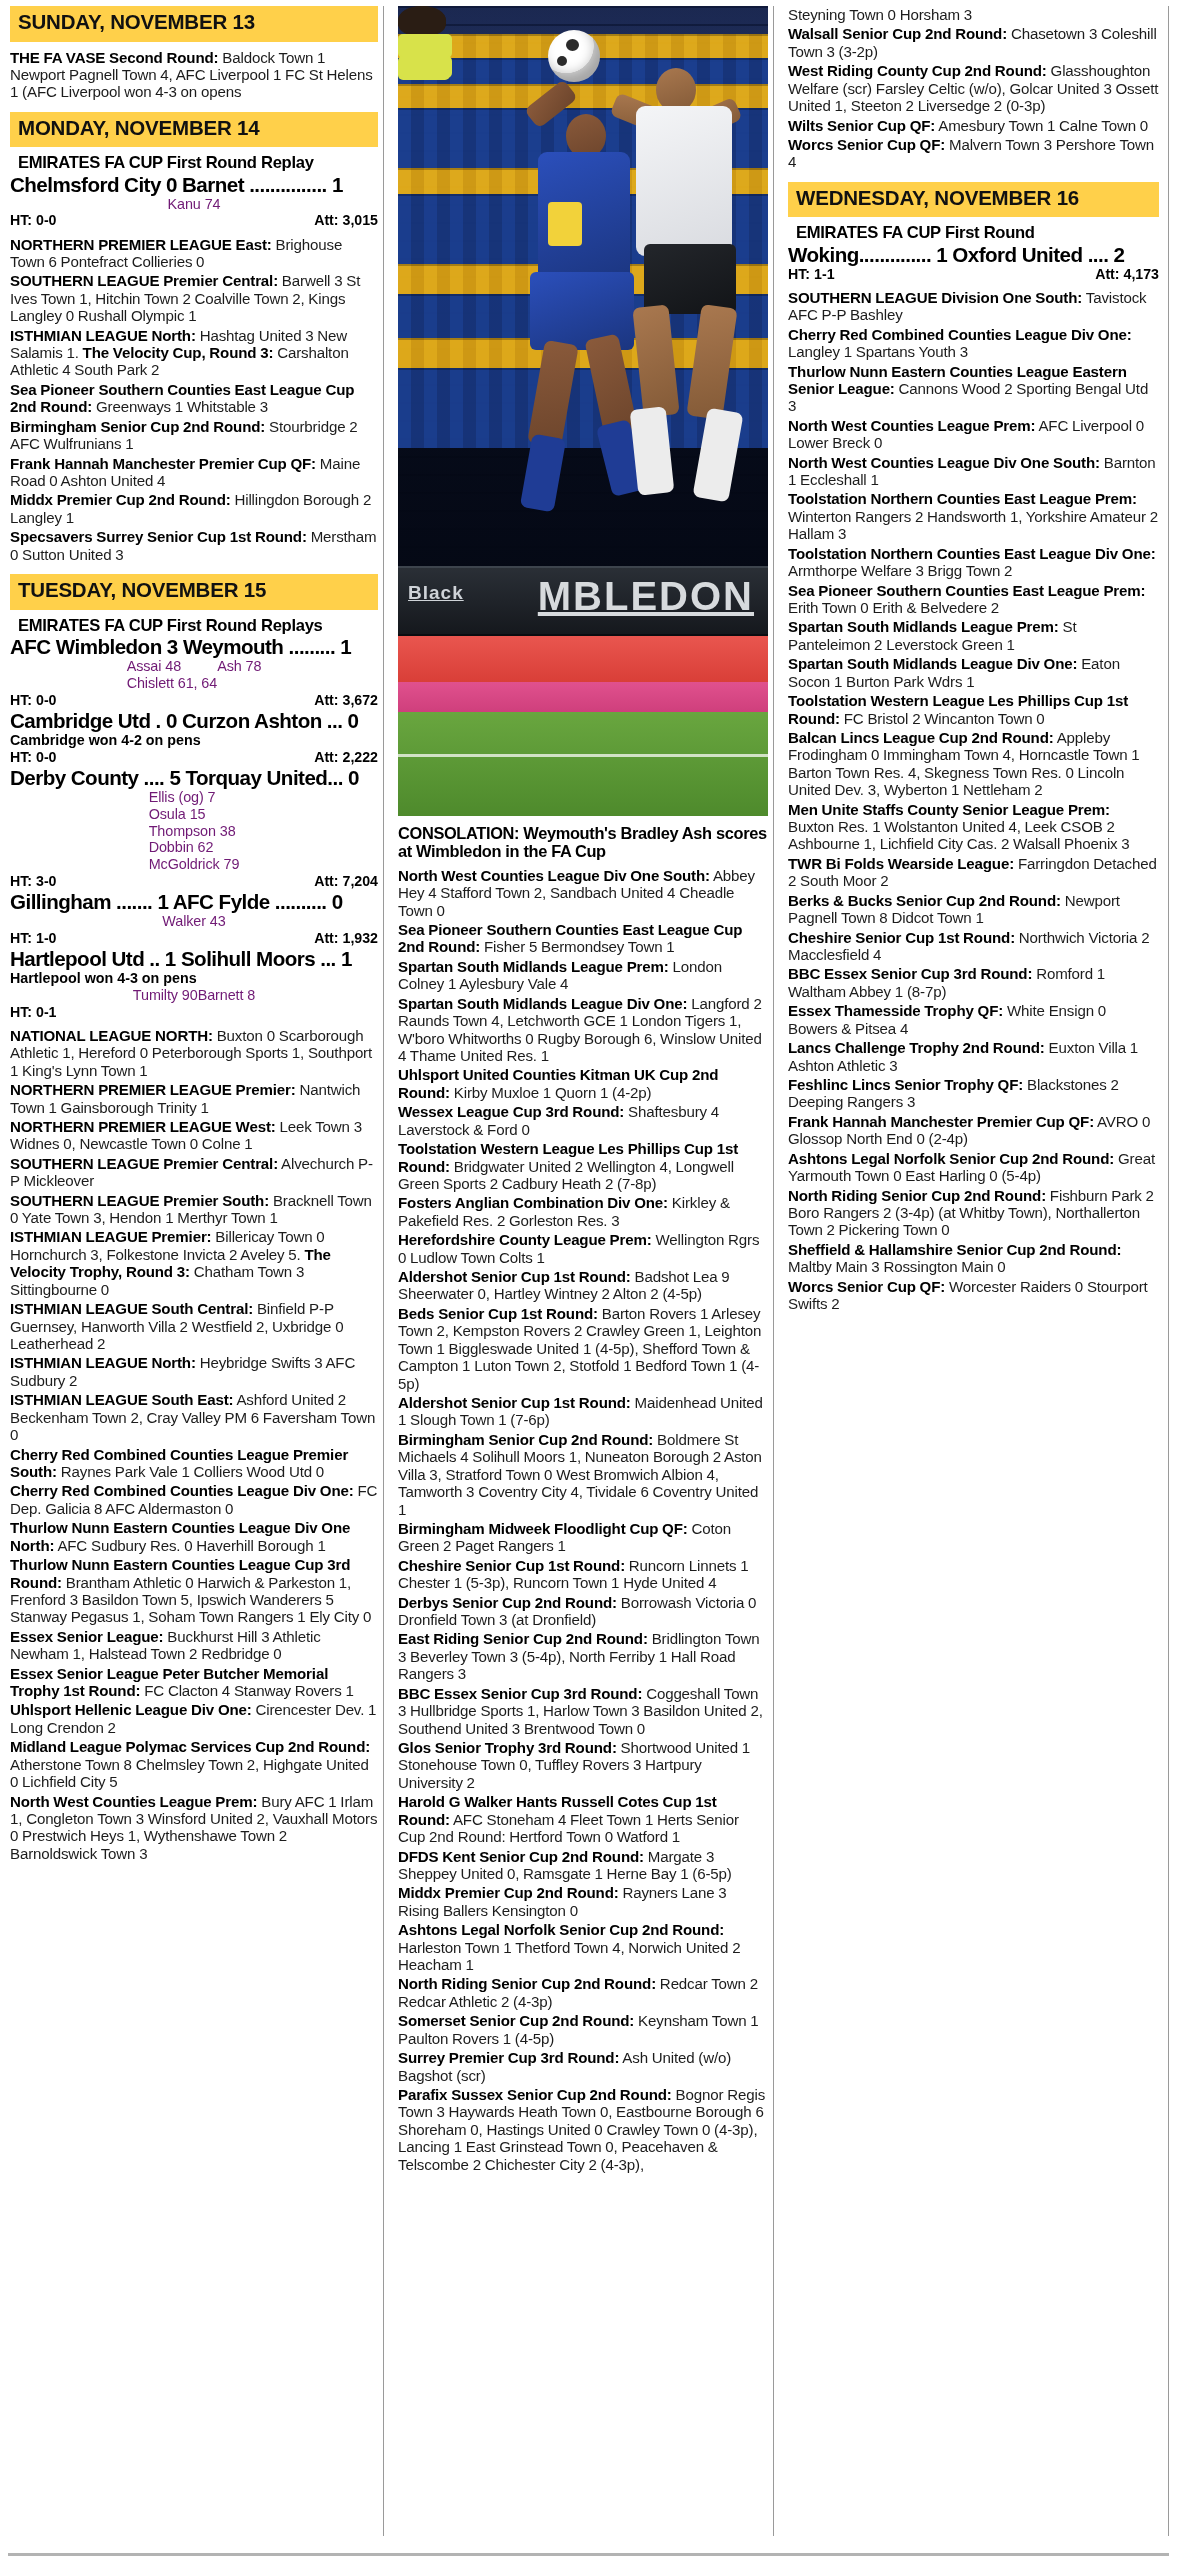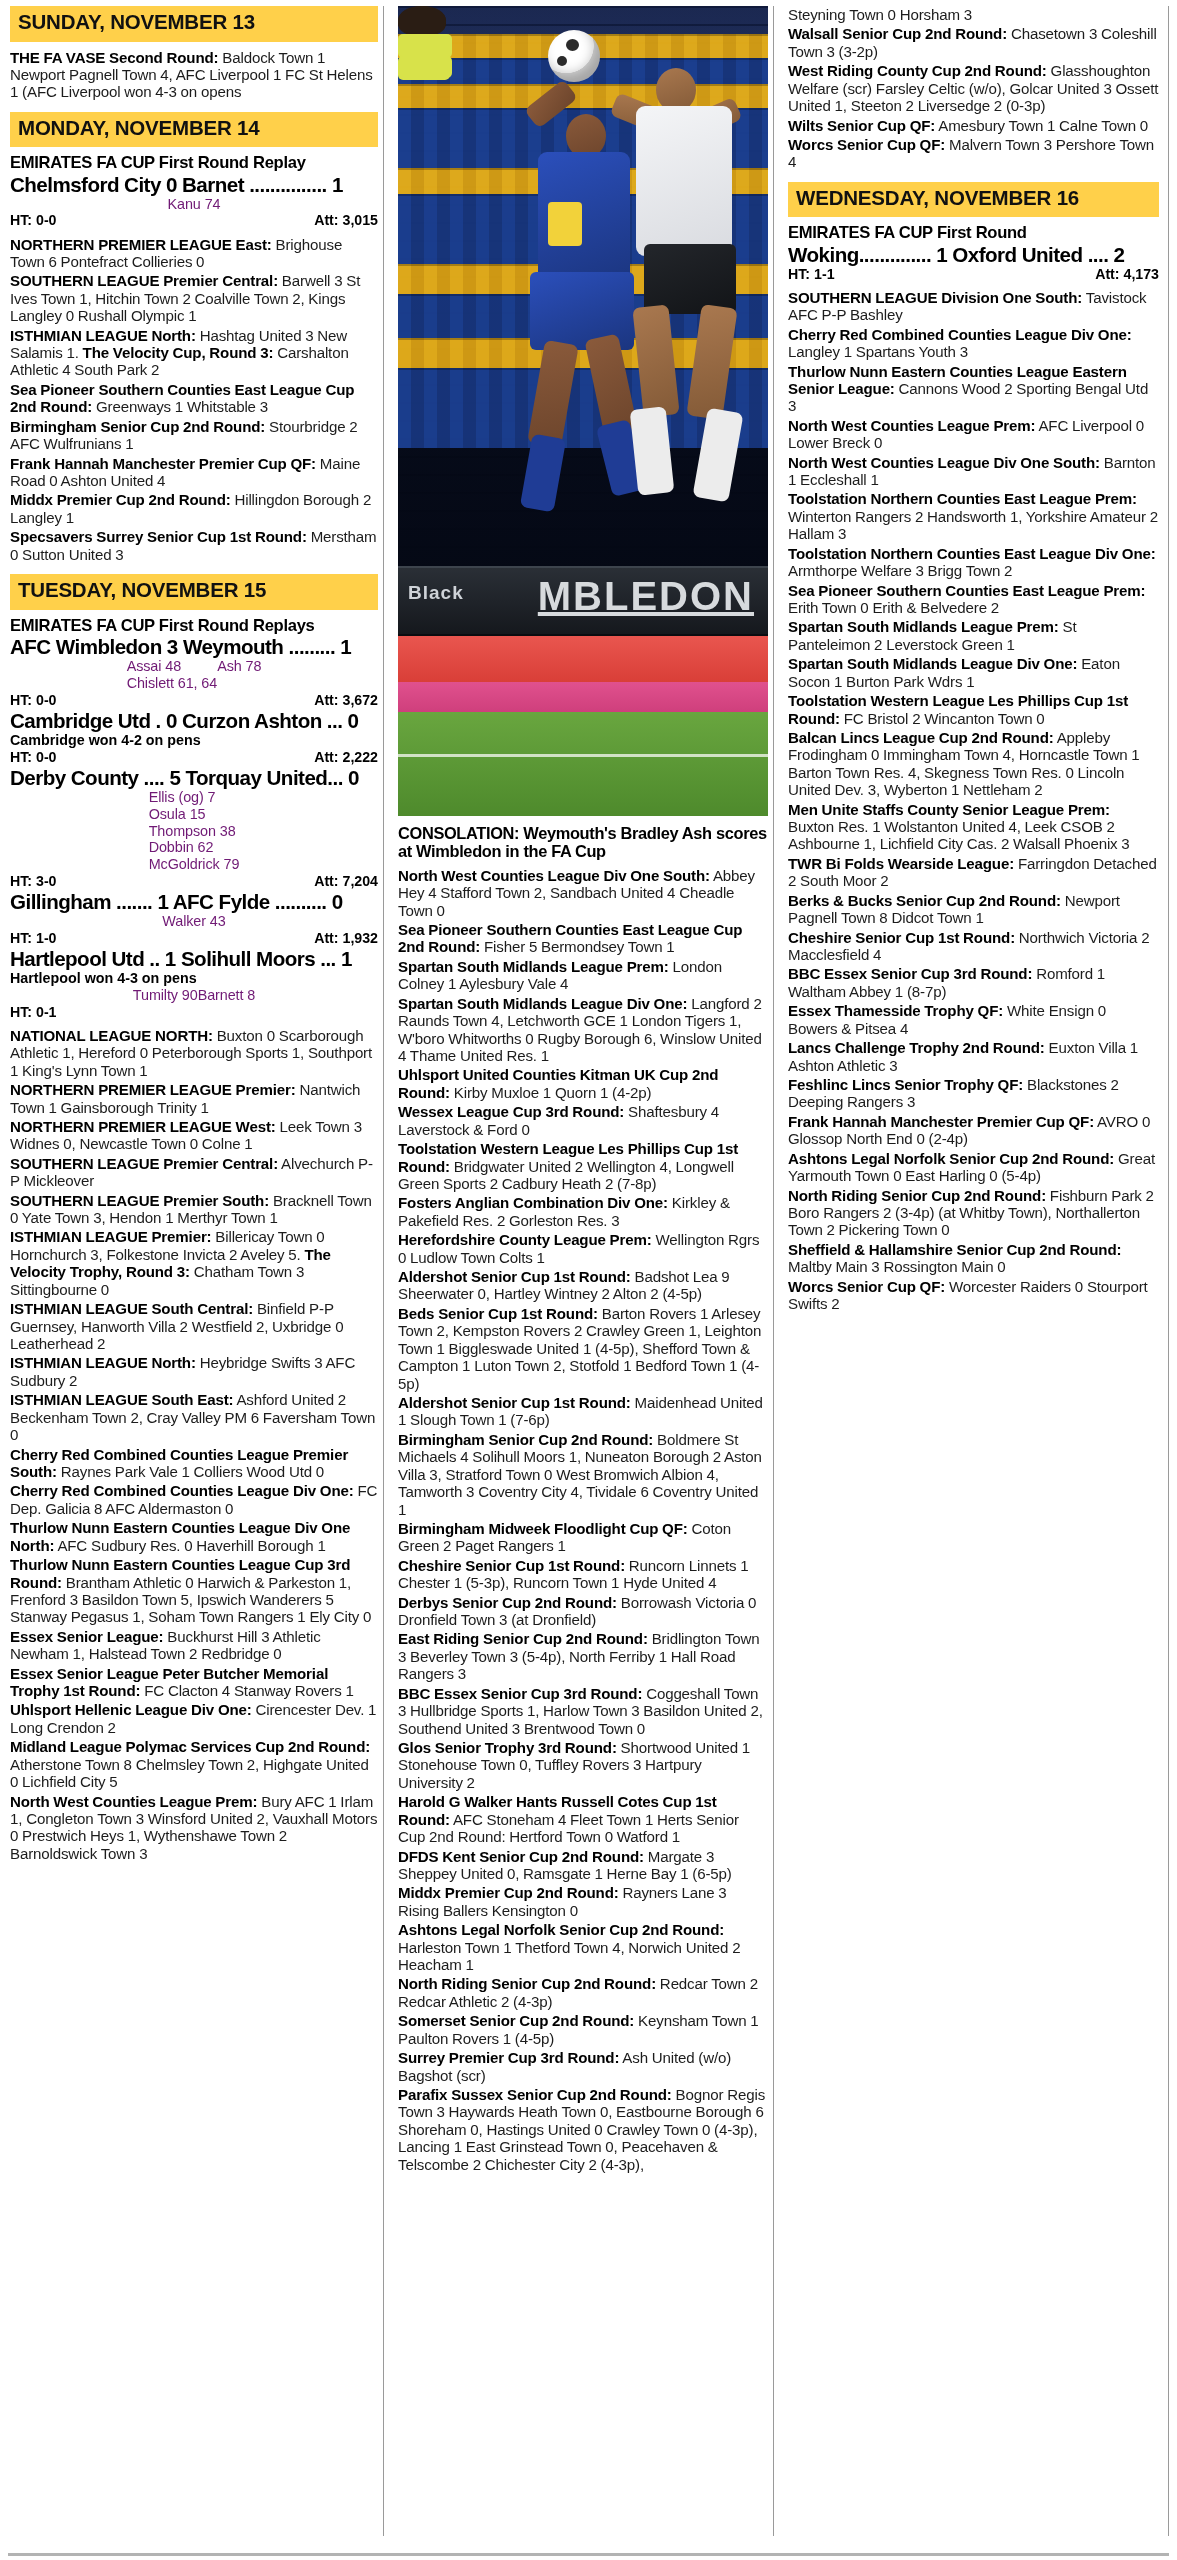--- a/index.html
+++ b/index.html
@@ -76,21 +76,21 @@
     margin: 0 0 2px 0;
     word-spacing: -0.2px;
     letter-spacing: -0.15px;
   }
   .results b { font-weight: bold; color: #000; }
   .comp-title {
     font-size: 16.6px;
     font-weight: bold;
     line-height: 1.1;
     color: #000;
-    margin: 0 0 1px 0;
+    margin: 0 0 1px 8px;
     letter-spacing: -0.3px;
   }
 
   
   .fixture {
     font-size: 20.6px;
     font-weight: bold;
     line-height: 1.08;
     color: #000;
     letter-spacing: -0.55px;
@@ -356,21 +356,21 @@
         <div class="seat-band blue" style="top:102px;height:60px;"></div>
         <div class="seat-band" style="top:162px;height:26px;"></div>
         <div class="seat-band blue" style="top:188px;height:70px;"></div>
         <div class="seat-band" style="top:258px;height:30px;"></div>
         <div class="seat-band blue" style="top:288px;height:44px;"></div>
         <div class="seat-band" style="top:332px;height:30px;"></div>
         <div class="seat-band blue" style="top:362px;height:80px;"></div>
         <div class="ph-dark" style="top:442px;height:118px;"></div>
 
         <div class="ph-board" style="top:560px;height:70px;">
-          <span class="bt" style="left:10px;top:14px;font-size:19px;letter-spacing:1px;">Black</span>
+          <span class="bt" style="left:10px;top:14px;font-size:19px;letter-spacing:1px;text-decoration:underline;">Black</span>
           <span class="bt" style="right:14px;top:6px;font-size:40px;letter-spacing:2px;color:#d7dadd;text-decoration:underline;">MBLEDON</span>
         </div>
         <div class="ph-adred" style="top:630px;height:46px;"></div>
         <div class="ph-adpink" style="top:676px;height:30px;"></div>
         <div class="ph-pitch" style="top:706px;">
           <div class="ph-pitchline" style="top:42px;"></div>
         </div>
 
         <div class="ball" style="left:150px;top:24px;"></div>
 

